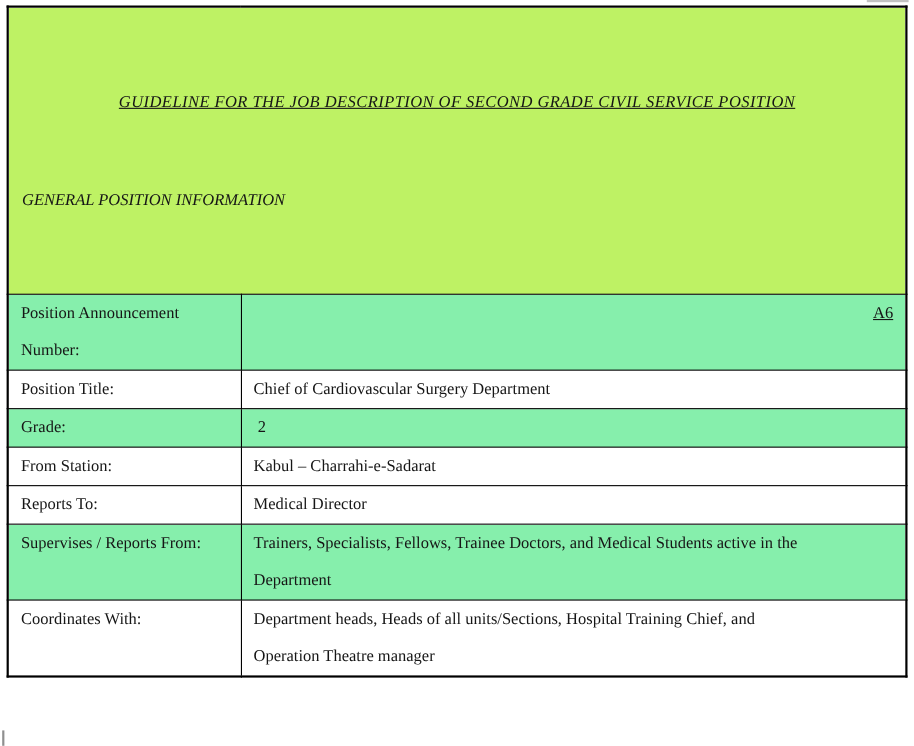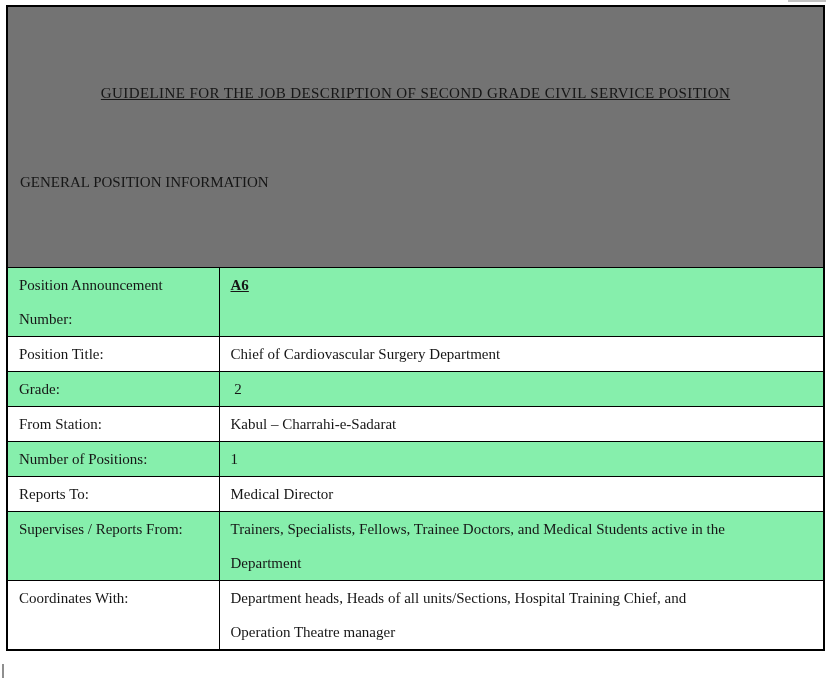--- a/index.html
+++ b/index.html
@@ -28,40 +28,40 @@
     border: 1px solid #000;
     vertical-align: top;
     padding: 0 11px;
     font-size: 15px;
     line-height: 34px;
     white-space: pre-wrap;
     overflow: hidden;
   }
   .header-cell {
     padding: 6px 12px 8px 12px !important;
-    background: #737373;
+    background: #bef264;
+    font-style: italic;
   }
   .doc-title {
     text-align: center;
     text-decoration: underline;
     font-size: 15px;
     letter-spacing: 0.4px;
     line-height: 24px;
   }
   .section-heading {
     font-size: 15px;
     line-height: 18px;
     text-align: left;
   }
   tr.shaded td {
     background: #86efac;
   }
   td.center {
-    text-align: left;
-    font-weight: bold;
+    text-align: right;
   }
   td.underline {
     text-decoration: underline;
   }
   .artifact-top-right {
     position: absolute;
     top: 0;
     left: 788px;
     width: 38px;
     height: 2px;
@@ -109,24 +109,20 @@
         <td> 2</td>
       </tr>
 
 
 
       <tr>
         <td>From Station:</td>
         <td>Kabul – Charrahi-e-Sadarat</td>
       </tr>
 
-      <tr class="shaded">
-        <td>Number of Positions:</td>
-        <td>1</td>
-      </tr>
 
       <tr>
         <td>Reports To:</td>
         <td>Medical Director</td>
       </tr>
 
       <tr class="shaded">
         <td>Supervises / Reports From:</td>
         <td>Trainers, Specialists, Fellows, Trainee Doctors, and Medical Students active in the
 Department</td>

